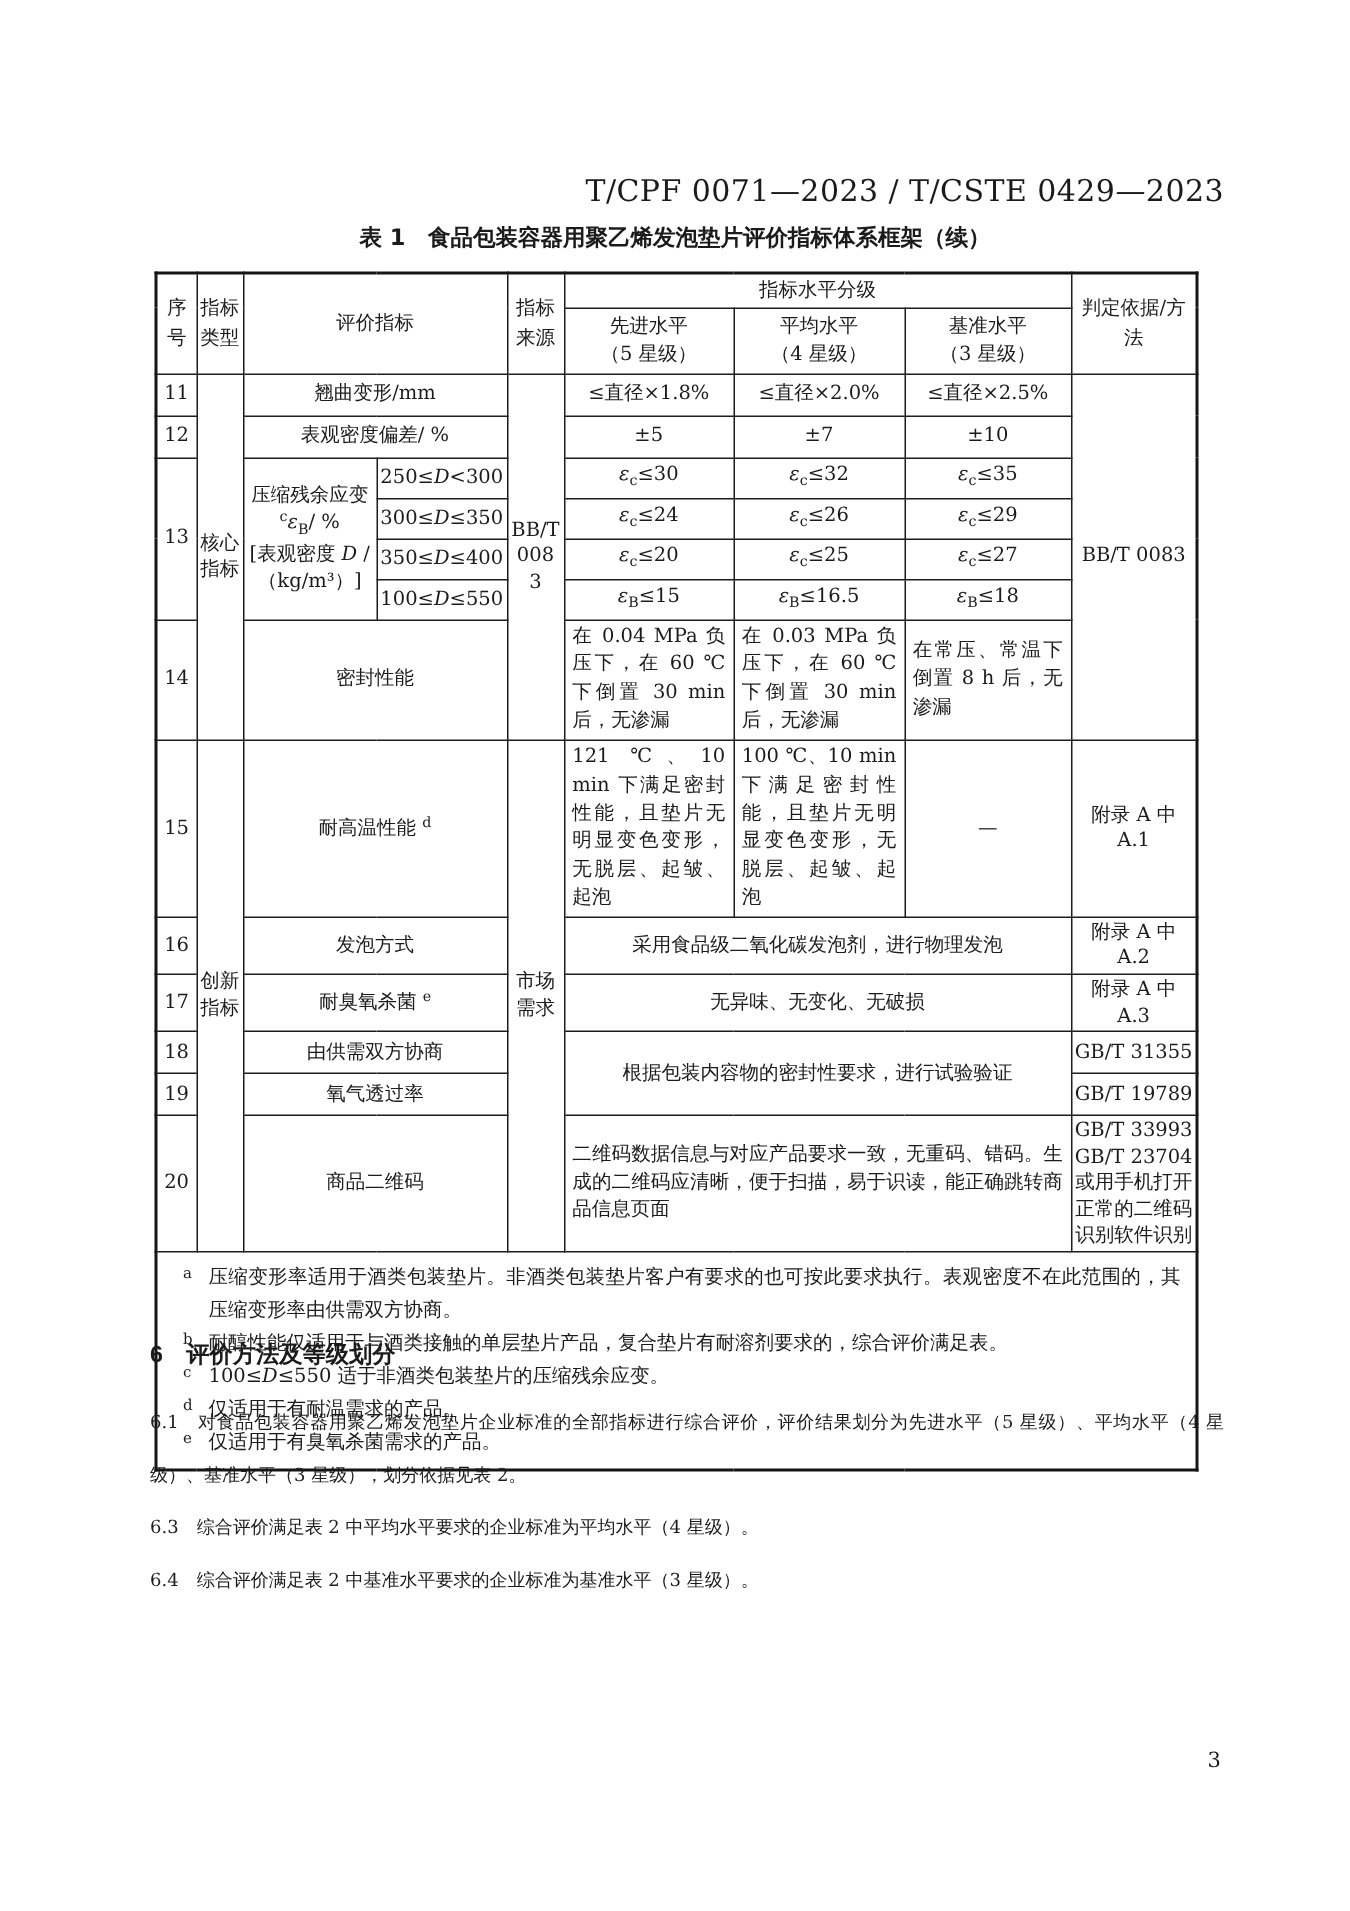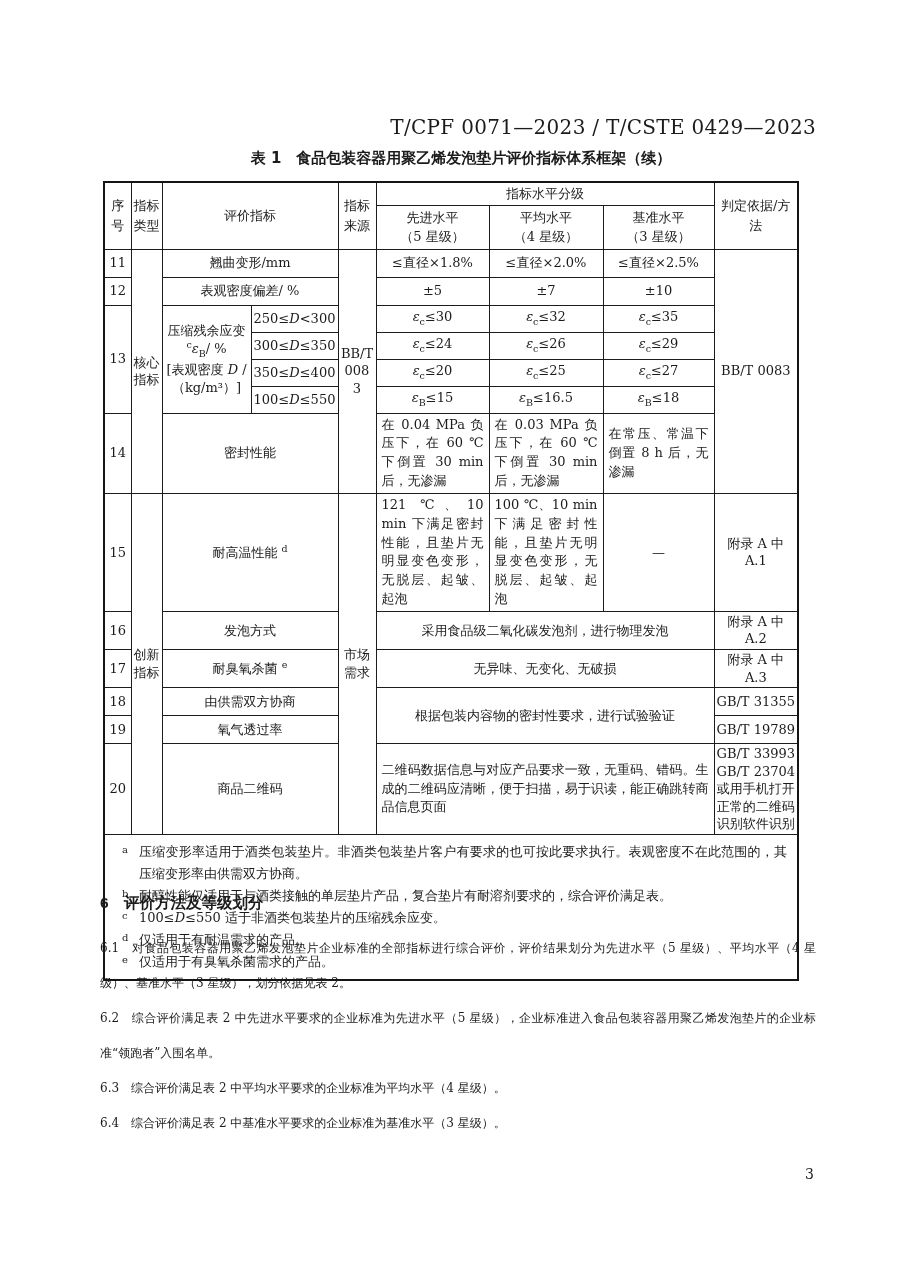--- a/index.html
+++ b/index.html
@@ -6,21 +6,21 @@
   body{
     width:900px;height:1274px;background:#ffffff;position:relative;
     font-family:"DejaVu Serif","Liberation Serif",serif;color:#1b1b1b;
     -webkit-font-smoothing:antialiased;
   }
   .doc-code{
     position:absolute;top:115px;right:84px;
     font-size:20px;letter-spacing:.3px;white-space:nowrap;
   }
   .tbl-title{
-    position:absolute;top:149px;left:114px;width:694px;text-align:center;
+    position:absolute;top:149px;left:103px;width:694px;text-align:center;
     font-family:"DejaVu Sans","Liberation Sans",sans-serif;
     font-weight:bold;font-size:15px;
   }
   .tbl-wrap{position:absolute;left:103px;top:181px;}
   table{border-collapse:collapse;table-layout:fixed;width:694px;border:2px solid #151515;}
   th,td{
     border:1px solid #1c1c1c;font-weight:normal;font-size:13px;
     text-align:center;vertical-align:middle;padding:1px 2px;line-height:1.35;
     overflow:hidden;word-break:break-word;
   }
@@ -208,18 +208,17 @@
         </div>
       </td>
     </tr>
   </tbody>
     </table>
 </div>
 
 <div class="sec">
   <div class="sec-heading">6　评价方法及等级划分</div>
   <p class="para">6.1　对食品包装容器用聚乙烯发泡垫片企业标准的全部指标进行综合评价，评价结果划分为先进水平（5 星级）、平均水平（4 星级）、基准水平（3 星级），划分依据见表 2。</p>
-  <p class="para">6.2　综合评价满足表 2 中先进水平要求的企业标准为先进水平（5 星级），企业标准进入食品包装容器用聚乙烯发泡垫片的企业标准“领跑者”入围名单。</p>
   <p class="para">6.3　综合评价满足表 2 中平均水平要求的企业标准为平均水平（4 星级）。</p>
   <p class="para">6.4　综合评价满足表 2 中基准水平要求的企业标准为基准水平（3 星级）。</p>
 </div>
 
 <div class="page-num">3</div>
 
 </body></html>

